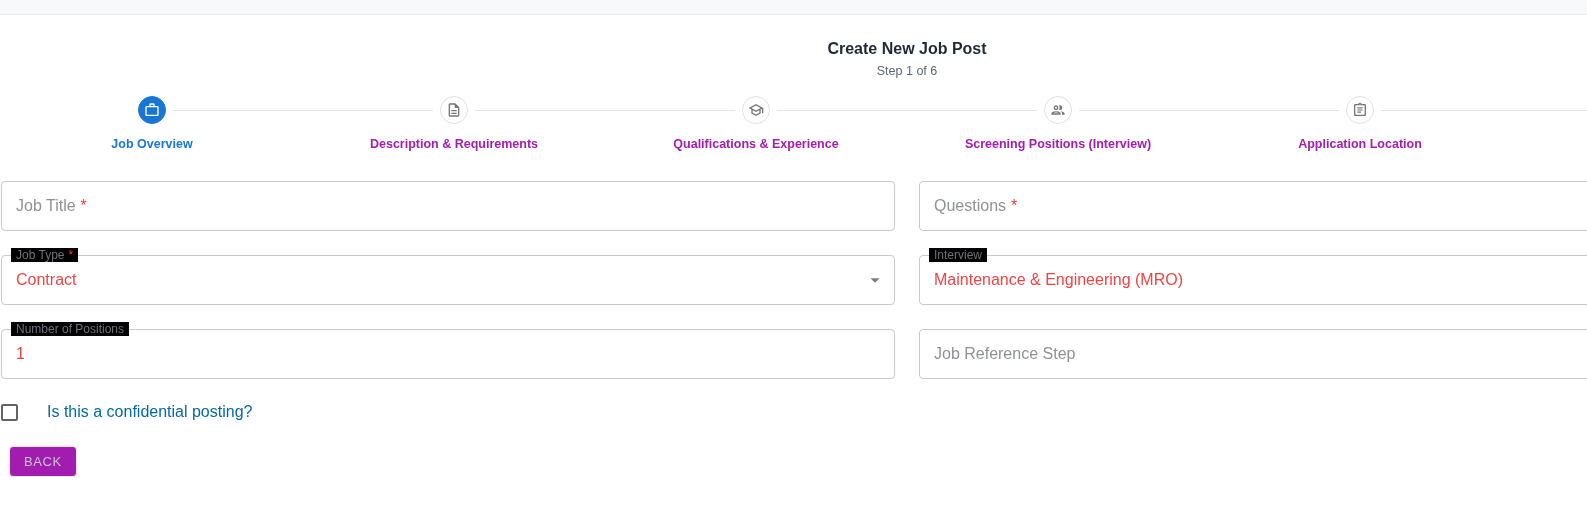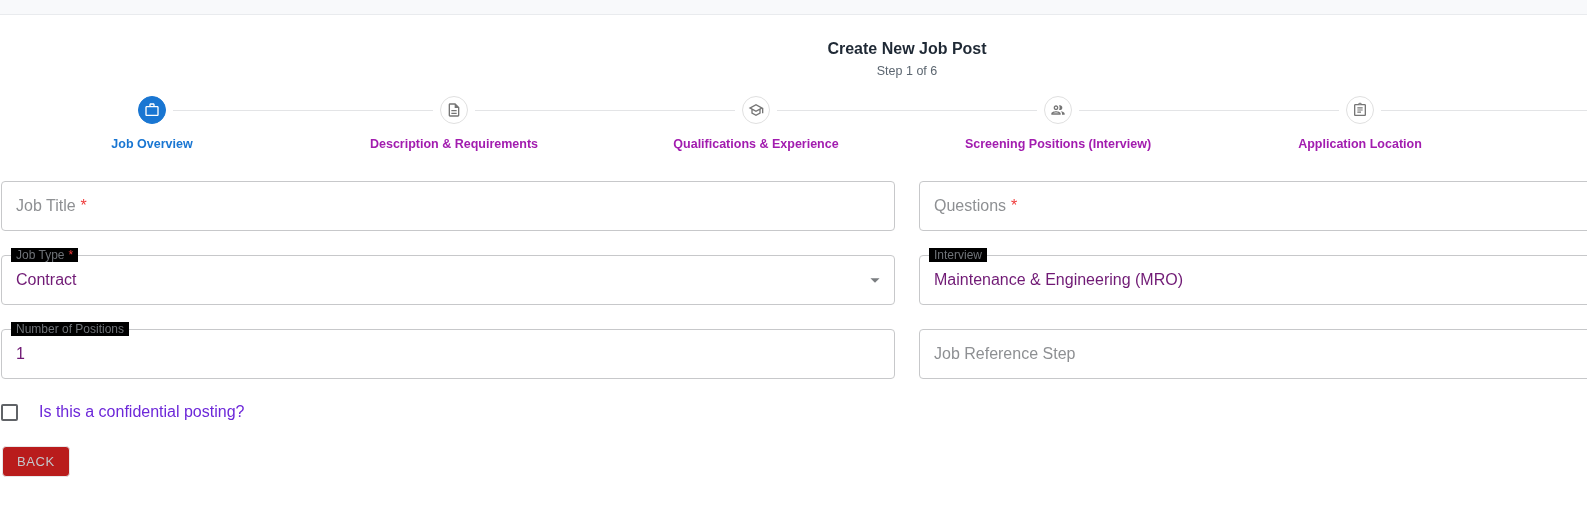--- a/index.html
+++ b/index.html
@@ -65,21 +65,21 @@
     height: 50px;
     border: 1px solid #c7c8ca;
     border-radius: 4px;
     display: flex; align-items: center;
     padding: 0 14px;
     font-size: 16px;
     background: #fff;
     cursor: text;
   }
   .placeholder { color: #8e9093; }
-  .value { color: #701a75; }
+  .value { color: #ef4444; }
   .req { color: var(--required-red, #ef3b3b); margin-left: 5px; }
   .notch-label {
     position: absolute; top: -8px; left: 9px;
     background: #000000; padding: 0 5px;
     font-size: 12px; color: #6f7378; line-height: 14px;
     display: flex;
   }
   .notch-label .req { font-size: 12px; margin-left: 4px; }
   .select-arrow {
     position: absolute; right: 8px; top: 50%;
@@ -92,25 +92,25 @@
     align-self: center;
     cursor: pointer;
   }
   .checkbox {
     width: 17px; height: 17px;
     border: 2px solid #606367;
     border-radius: 2px;
     background: #fff;
     flex: 0 0 auto;
   }
-  .checkbox-label { margin-left: 21px; font-size: 16px; color: #6d28d9; text-align: center; }
+  .checkbox-label { margin-left: 29px; font-size: 16px; color: #0369a1; text-align: center; }
 
   .back-btn {
-    margin-top: 25px; margin-left: 1px;
-    background: #b91c1c;
+    margin-top: 25px; margin-left: 8px;
+    background: #a21caf;
     border: 1px solid #e7e8ea;
     border-radius: 4px;
     color: #c3c7cb;
     font-family: "Liberation Sans", sans-serif;
     font-size: 13px; font-weight: 500; letter-spacing: 0.6px;
     padding: 7px 14px;
     cursor: default;
   }
 </style>
 </head>

